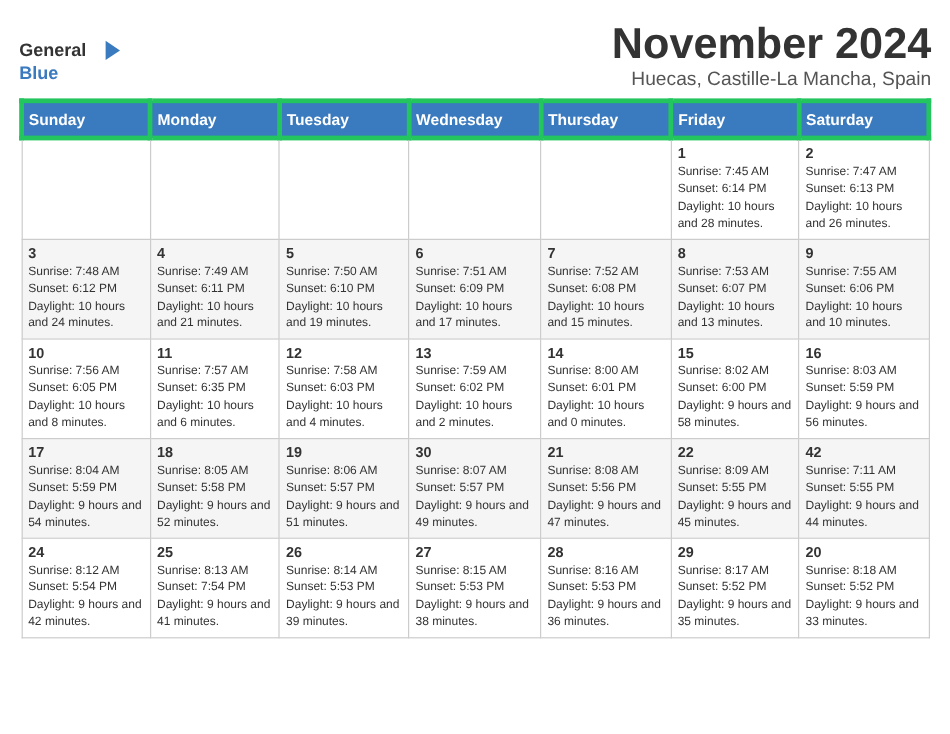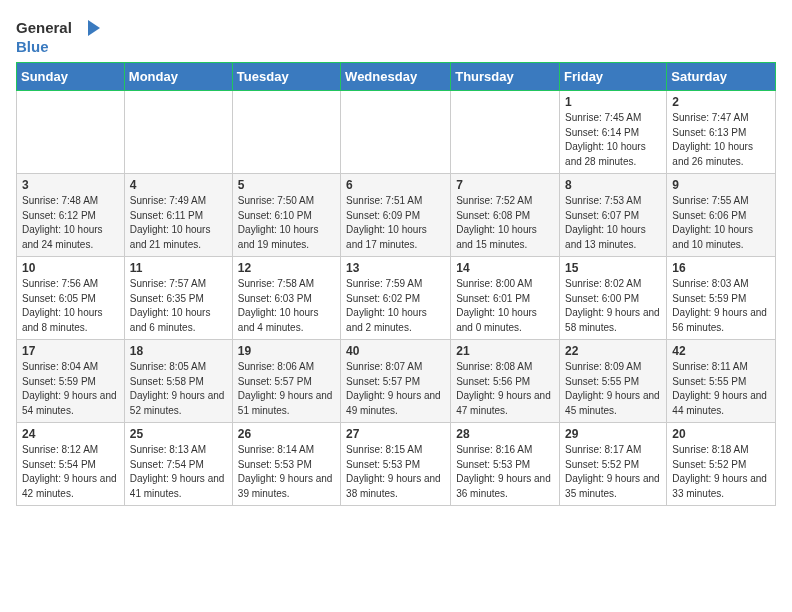--- a/index.html
+++ b/index.html
@@ -13,21 +13,21 @@
     .header-area {
       display: flex;
       align-items: flex-start;
       justify-content: space-between;
       margin-bottom: 4px;
     }
     .logo {
       display: flex;
       align-items: center;
       gap: 4px;
-      margin-top: 0;
+      margin-top: 14px;
     }
     .title-area {
       text-align: right;
     }
     .month-title {
       font-size: 36px;
       font-weight: bold;
       color: #333;
       line-height: 1.1;
     }
@@ -41,21 +41,21 @@
       border-collapse: collapse;
       margin-top: 6px;
     }
     .calendar-table th {
       background-color: #3a7abf;
       color: #fff;
       font-size: 13px;
       font-weight: bold;
       padding: 6px 4px;
       text-align: left;
-      border: 1px solid #22c55e;
+      border: 4px solid #22c55e;
     }
     .calendar-table td {
       border: 1px solid #ccc;
       vertical-align: top;
       padding: 4px 5px;
       width: 113px;
       min-height: 80px;
       font-size: 10.5px;
       color: #333;
       background: #fff;
@@ -81,20 +81,24 @@
 <body>
 
 <div class="header-area">
   <div class="logo">
       <svg width="120" height="40">
         <text x="0" y="17" font-size="15" font-weight="bold" fill="#333">General</text>
         <polygon points="72,4 84,12 72,20" fill="#3a7abf"></polygon>
         <text x="0" y="36" font-size="15" font-weight="bold" fill="#3a7abf">Blue</text>
       </svg>
     </div>
+  <div class="title-area">
+    <div class="month-title">November 2024</div>
+    <div class="location-title">Huecas, Castille-La Mancha, Spain</div>
+  </div>
 </div>
 
 <table class="calendar-table">
   <thead>
     <tr>
     <th>Sunday</th>
         <th>Monday</th>
         <th>Tuesday</th>
         <th>Wednesday</th>
         <th>Thursday</th>
@@ -223,40 +227,40 @@
 Sunset: 5:58 PM
 Daylight: 9 hours and 52 minutes.</div>
         </td>
         <td>
           <div class="day-number">19</div>
           <div class="day-info">Sunrise: 8:06 AM
 Sunset: 5:57 PM
 Daylight: 9 hours and 51 minutes.</div>
         </td>
         <td>
-          <div class="day-number">40</div>
+          <div class="day-number">30</div>
           <div class="day-info">Sunrise: 8:07 AM
 Sunset: 5:57 PM
 Daylight: 9 hours and 49 minutes.</div>
         </td>
         <td>
           <div class="day-number">21</div>
           <div class="day-info">Sunrise: 8:08 AM
 Sunset: 5:56 PM
 Daylight: 9 hours and 47 minutes.</div>
         </td>
         <td>
           <div class="day-number">22</div>
           <div class="day-info">Sunrise: 8:09 AM
 Sunset: 5:55 PM
 Daylight: 9 hours and 45 minutes.</div>
         </td>
         <td>
           <div class="day-number">42</div>
-          <div class="day-info">Sunrise: 8:11 AM
+          <div class="day-info">Sunrise: 7:11 AM
 Sunset: 5:55 PM
 Daylight: 9 hours and 44 minutes.</div>
         </td>
       </tr>
       <tr>
         <td>
           <div class="day-number">24</div>
           <div class="day-info">Sunrise: 8:12 AM
 Sunset: 5:54 PM
 Daylight: 9 hours and 42 minutes.</div>

